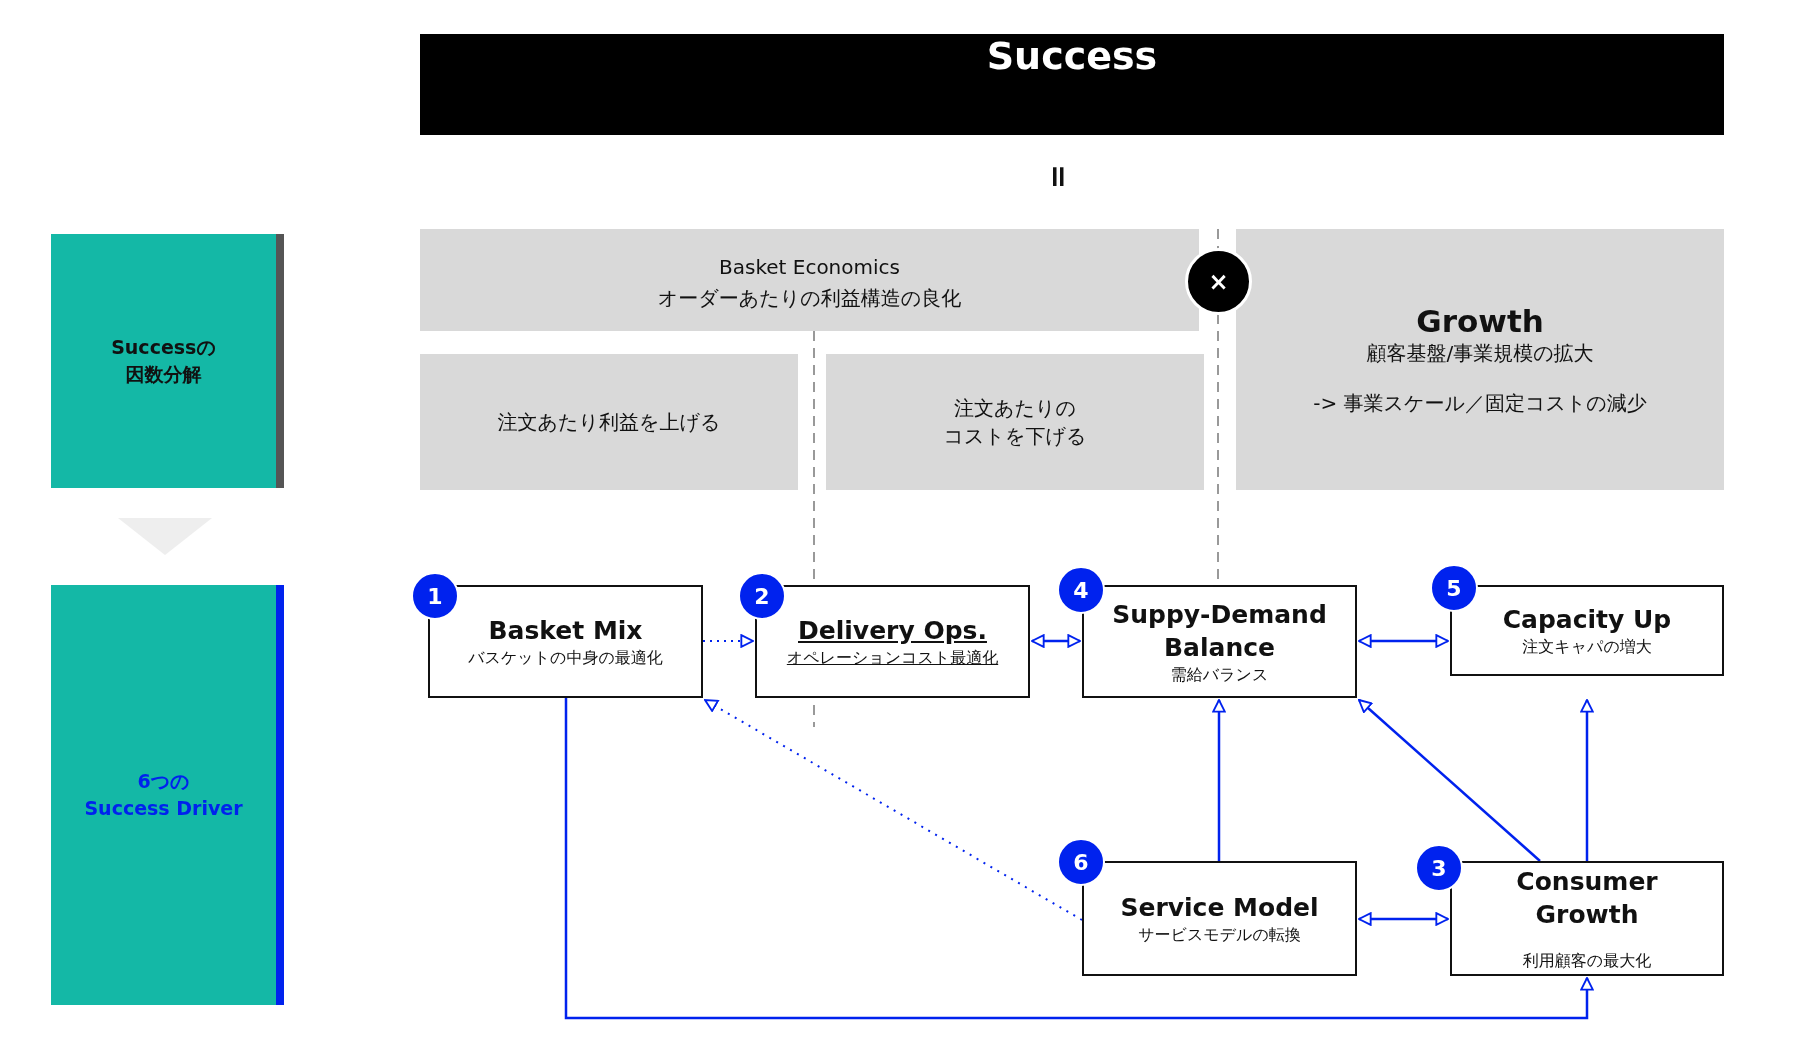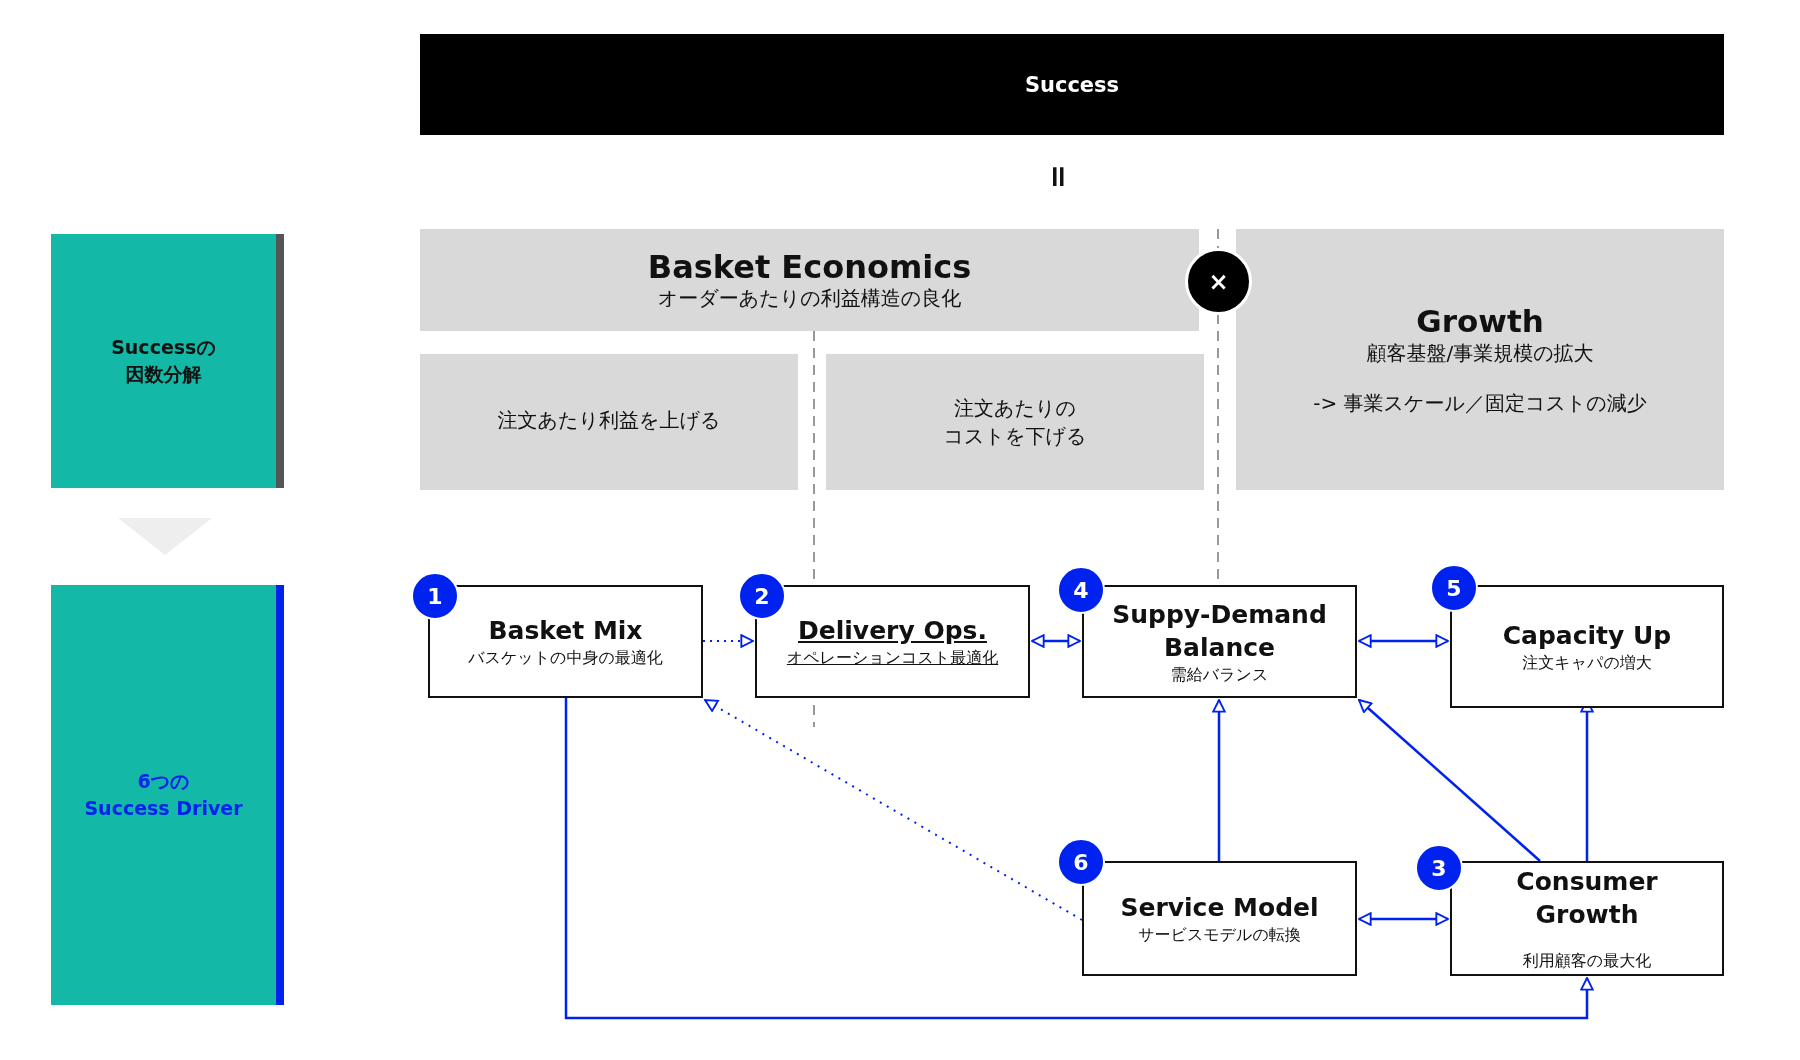--- a/index.html
+++ b/index.html
@@ -1,42 +1,42 @@
 <!DOCTYPE html>
 <html><head>
 <meta charset="utf-8">
 <style>
   html, body { margin:0; padding:0; background:#ffffff; }
   body { width:1800px; height:1060px; position:relative; overflow:hidden;
          font-family:"DejaVu Sans","Liberation Sans",sans-serif; color:#111; }
   .abs { position:absolute; box-sizing:border-box; }
   .success-bar { left:420px; top:34px; width:1304px; height:101px; background:#000;
-    color:#fff; display:flex; align-items:center; justify-content:center;
-    font-weight:bold; font-size:21px; }
+    color:#fff; display:flex; justify-content:center;
+    font-weight:bold; font-size:38px; }
   .equals { left:1040px; top:156px; width:40px; height:40px; display:flex;
     align-items:center; justify-content:center; font-weight:bold; font-size:30px; }
   .side { background:#14b8a6; display:flex; align-items:center; justify-content:center;
     text-align:center; font-weight:bold; font-size:19px; line-height:27px; }
   .side-1 { left:51px; top:234px; width:233px; height:254px; border-right:8px solid #555; }
   .side-2 { left:51px; top:585px; width:233px; height:420px; border-right:8px solid #0022ee; color:#0022ee; }
   .down-tri { left:118px; top:518px; width:0; height:0; border-left:47px solid transparent;
     border-right:47px solid transparent; border-top:37px solid #eeeeee; }
   .gray { background:#d9d9d9; text-align:center; }
   .be { left:420px; top:229px; width:779px; height:102px; display:flex; flex-direction:column;
     align-items:center; justify-content:center; }
-  .be .t { font-weight:bold; font-size:32px; line-height:36px; }
+  .be .t { font-weight:normal; font-size:20px; line-height:36px; }
   .be .s { font-size:20px; line-height:26px; }
   .growth { left:1236px; top:229px; width:488px; height:261px; display:flex; flex-direction:column;
     align-items:center; justify-content:center; }
   .growth .t { font-weight:bold; font-size:31px; line-height:36px; }
   .growth .s { font-size:20px; line-height:28px; }
   .growth .n { font-size:20px; line-height:28px; margin-top:22px; }
   .sub { top:354px; width:378px; height:136px; display:flex; align-items:center; justify-content:center;
     font-size:20px; line-height:28px; flex-direction:column; }
-  .sub-1 { left:420px;font-family:Liberation Mono, monospace; }
+  .sub-1 { left:420px; }
   .sub-2 { left:826px; }
   .times { left:1185px; top:248px; width:67px; height:67px; border-radius:50%; background:#000;
     border:3px solid #fff; color:#fff; display:flex; align-items:center; justify-content:center;
     font-weight:bold; font-size:24px; }
   .driver { background:#fff; border:2px solid #111; display:flex; flex-direction:column;
     align-items:center; justify-content:center; text-align:center; }
   .driver .t { font-weight:bold; font-size:25px; line-height:33px; }
   .driver .s { font-size:16px; line-height:22px; }
   .badge { width:48px; height:48px; border-radius:50%; background:#0022ee; color:#fff;
     display:flex; align-items:center; justify-content:center; font-weight:bold; font-size:22px;
@@ -133,21 +133,21 @@
   </div>
 
 <div class="abs driver" style="left:1082px;top:585px;width:275px;height:113px;">
   <div class="t" style="width:220px;">Suppy-Demand Balance</div>
   <div class="s">需給バランス</div>
 </div>
 <div class="abs badge" style="left:1057px;top:566px;">
     <span>4</span>
   </div>
 
-<div class="abs driver" style="left:1450px;top:585px;width:274px;height:123px;">
+<div class="abs driver" style="left:1450px;top:585px;width:274px;height:91px;">
   <div class="t">Capacity Up</div>
   <div class="s">注文キャパの増大</div>
 </div>
 <div class="abs badge" style="left:1430px;top:564px;">
     <span>5</span>
   </div>
 
 <div class="abs driver" style="left:1082px;top:861px;width:275px;height:115px;">
   <div class="t">Service Model</div>
   <div class="s">サービスモデルの転換</div>

